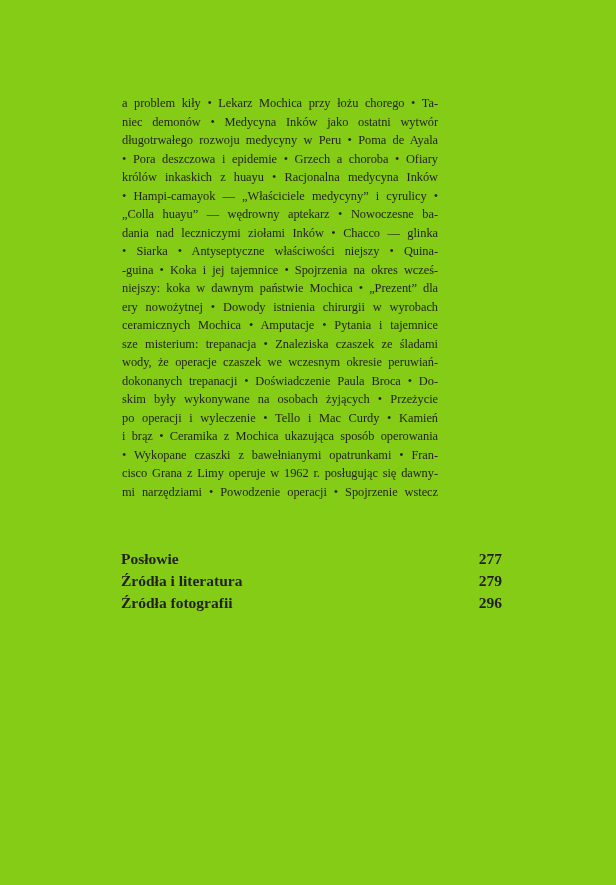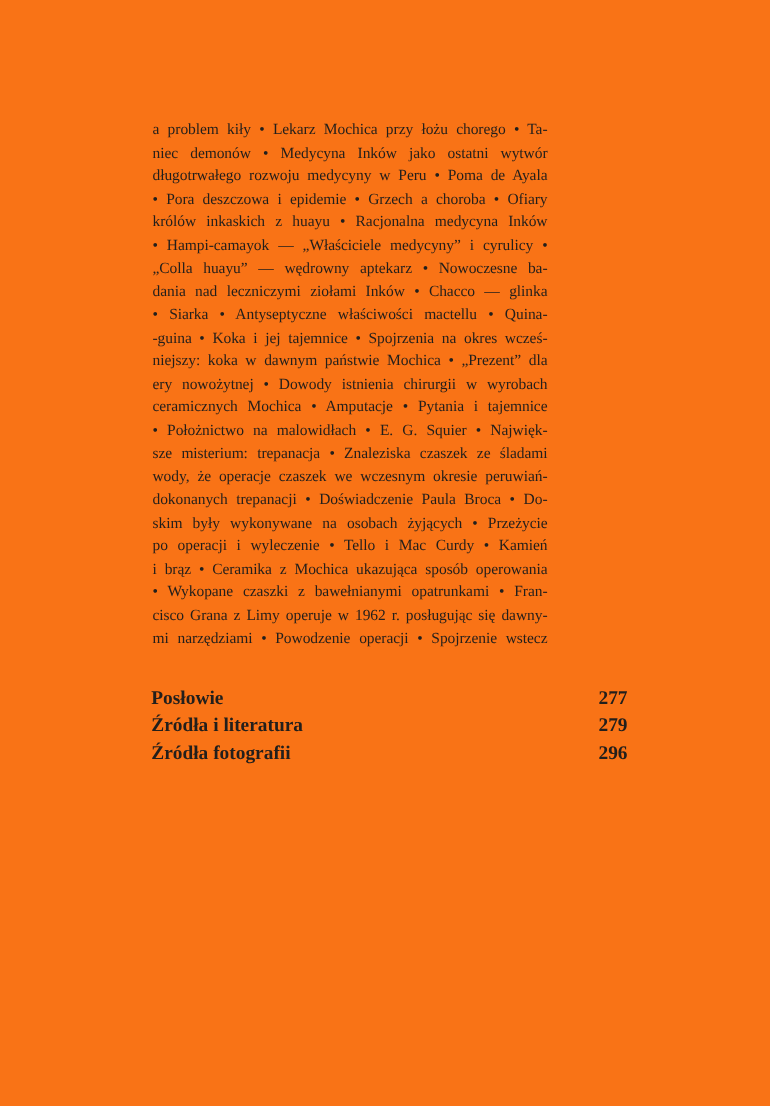--- a/index.html
+++ b/index.html
@@ -4,21 +4,21 @@
 <style>
   html, body {
     margin: 0;
     padding: 0;
     background: #ffffff;
   }
   .page {
     position: relative;
     width: 616px;
     height: 885px;
-    background: #f97316;
+    background: #84cc16;
     overflow: hidden;
     font-family: "Liberation Serif", "DejaVu Serif", serif;
     color: #221f1c;
   }
   .body-text {
     position: absolute;
     left: 122px;
     top: 94px;
     width: 316px;
   }
@@ -55,26 +55,25 @@
 
   <div class="body-text">
     <div class="body-line">a problem kiły • Lekarz Mochica przy łożu chorego • Ta-</div>
     <div class="body-line">niec demonów • Medycyna Inków jako ostatni wytwór</div>
     <div class="body-line">długotrwałego rozwoju medycyny w Peru • Poma de Ayala</div>
     <div class="body-line">• Pora deszczowa i epidemie • Grzech a choroba • Ofiary</div>
     <div class="body-line">królów inkaskich z huayu • Racjonalna medycyna Inków</div>
     <div class="body-line">• Hampi-camayok — „Właściciele medycyny” i cyrulicy •</div>
     <div class="body-line">„Colla huayu” — wędrowny aptekarz • Nowoczesne ba-</div>
     <div class="body-line">dania nad leczniczymi ziołami Inków • Chacco — glinka</div>
-    <div class="body-line">• Siarka • Antyseptyczne właściwości mactellu • Quina-</div>
+    <div class="body-line">• Siarka • Antyseptyczne właściwości niejszy • Quina-</div>
     <div class="body-line">-guina • Koka i jej tajemnice • Spojrzenia na okres wcześ-</div>
     <div class="body-line">niejszy: koka w dawnym państwie Mochica • „Prezent” dla</div>
     <div class="body-line">ery nowożytnej • Dowody istnienia chirurgii w wyrobach</div>
     <div class="body-line">ceramicznych Mochica • Amputacje • Pytania i tajemnice</div>
-    <div class="body-line">• Położnictwo na malowidłach • E. G. Squier • Najwięk-</div>
     <div class="body-line">sze misterium: trepanacja • Znaleziska czaszek ze śladami</div>
     <div class="body-line">wody, że operacje czaszek we wczesnym okresie peruwiań-</div>
     <div class="body-line">dokonanych trepanacji • Doświadczenie Paula Broca • Do-</div>
     <div class="body-line">skim były wykonywane na osobach żyjących • Przeżycie</div>
     <div class="body-line">po operacji i wyleczenie • Tello i Mac Curdy • Kamień</div>
     <div class="body-line">i brąz • Ceramika z Mochica ukazująca sposób operowania</div>
     <div class="body-line">• Wykopane czaszki z bawełnianymi opatrunkami • Fran-</div>
     <div class="body-line">cisco Grana z Limy operuje w 1962 r. posługując się dawny-</div>
     <div class="body-line">mi narzędziami • Powodzenie operacji • Spojrzenie wstecz</div>
   </div>

